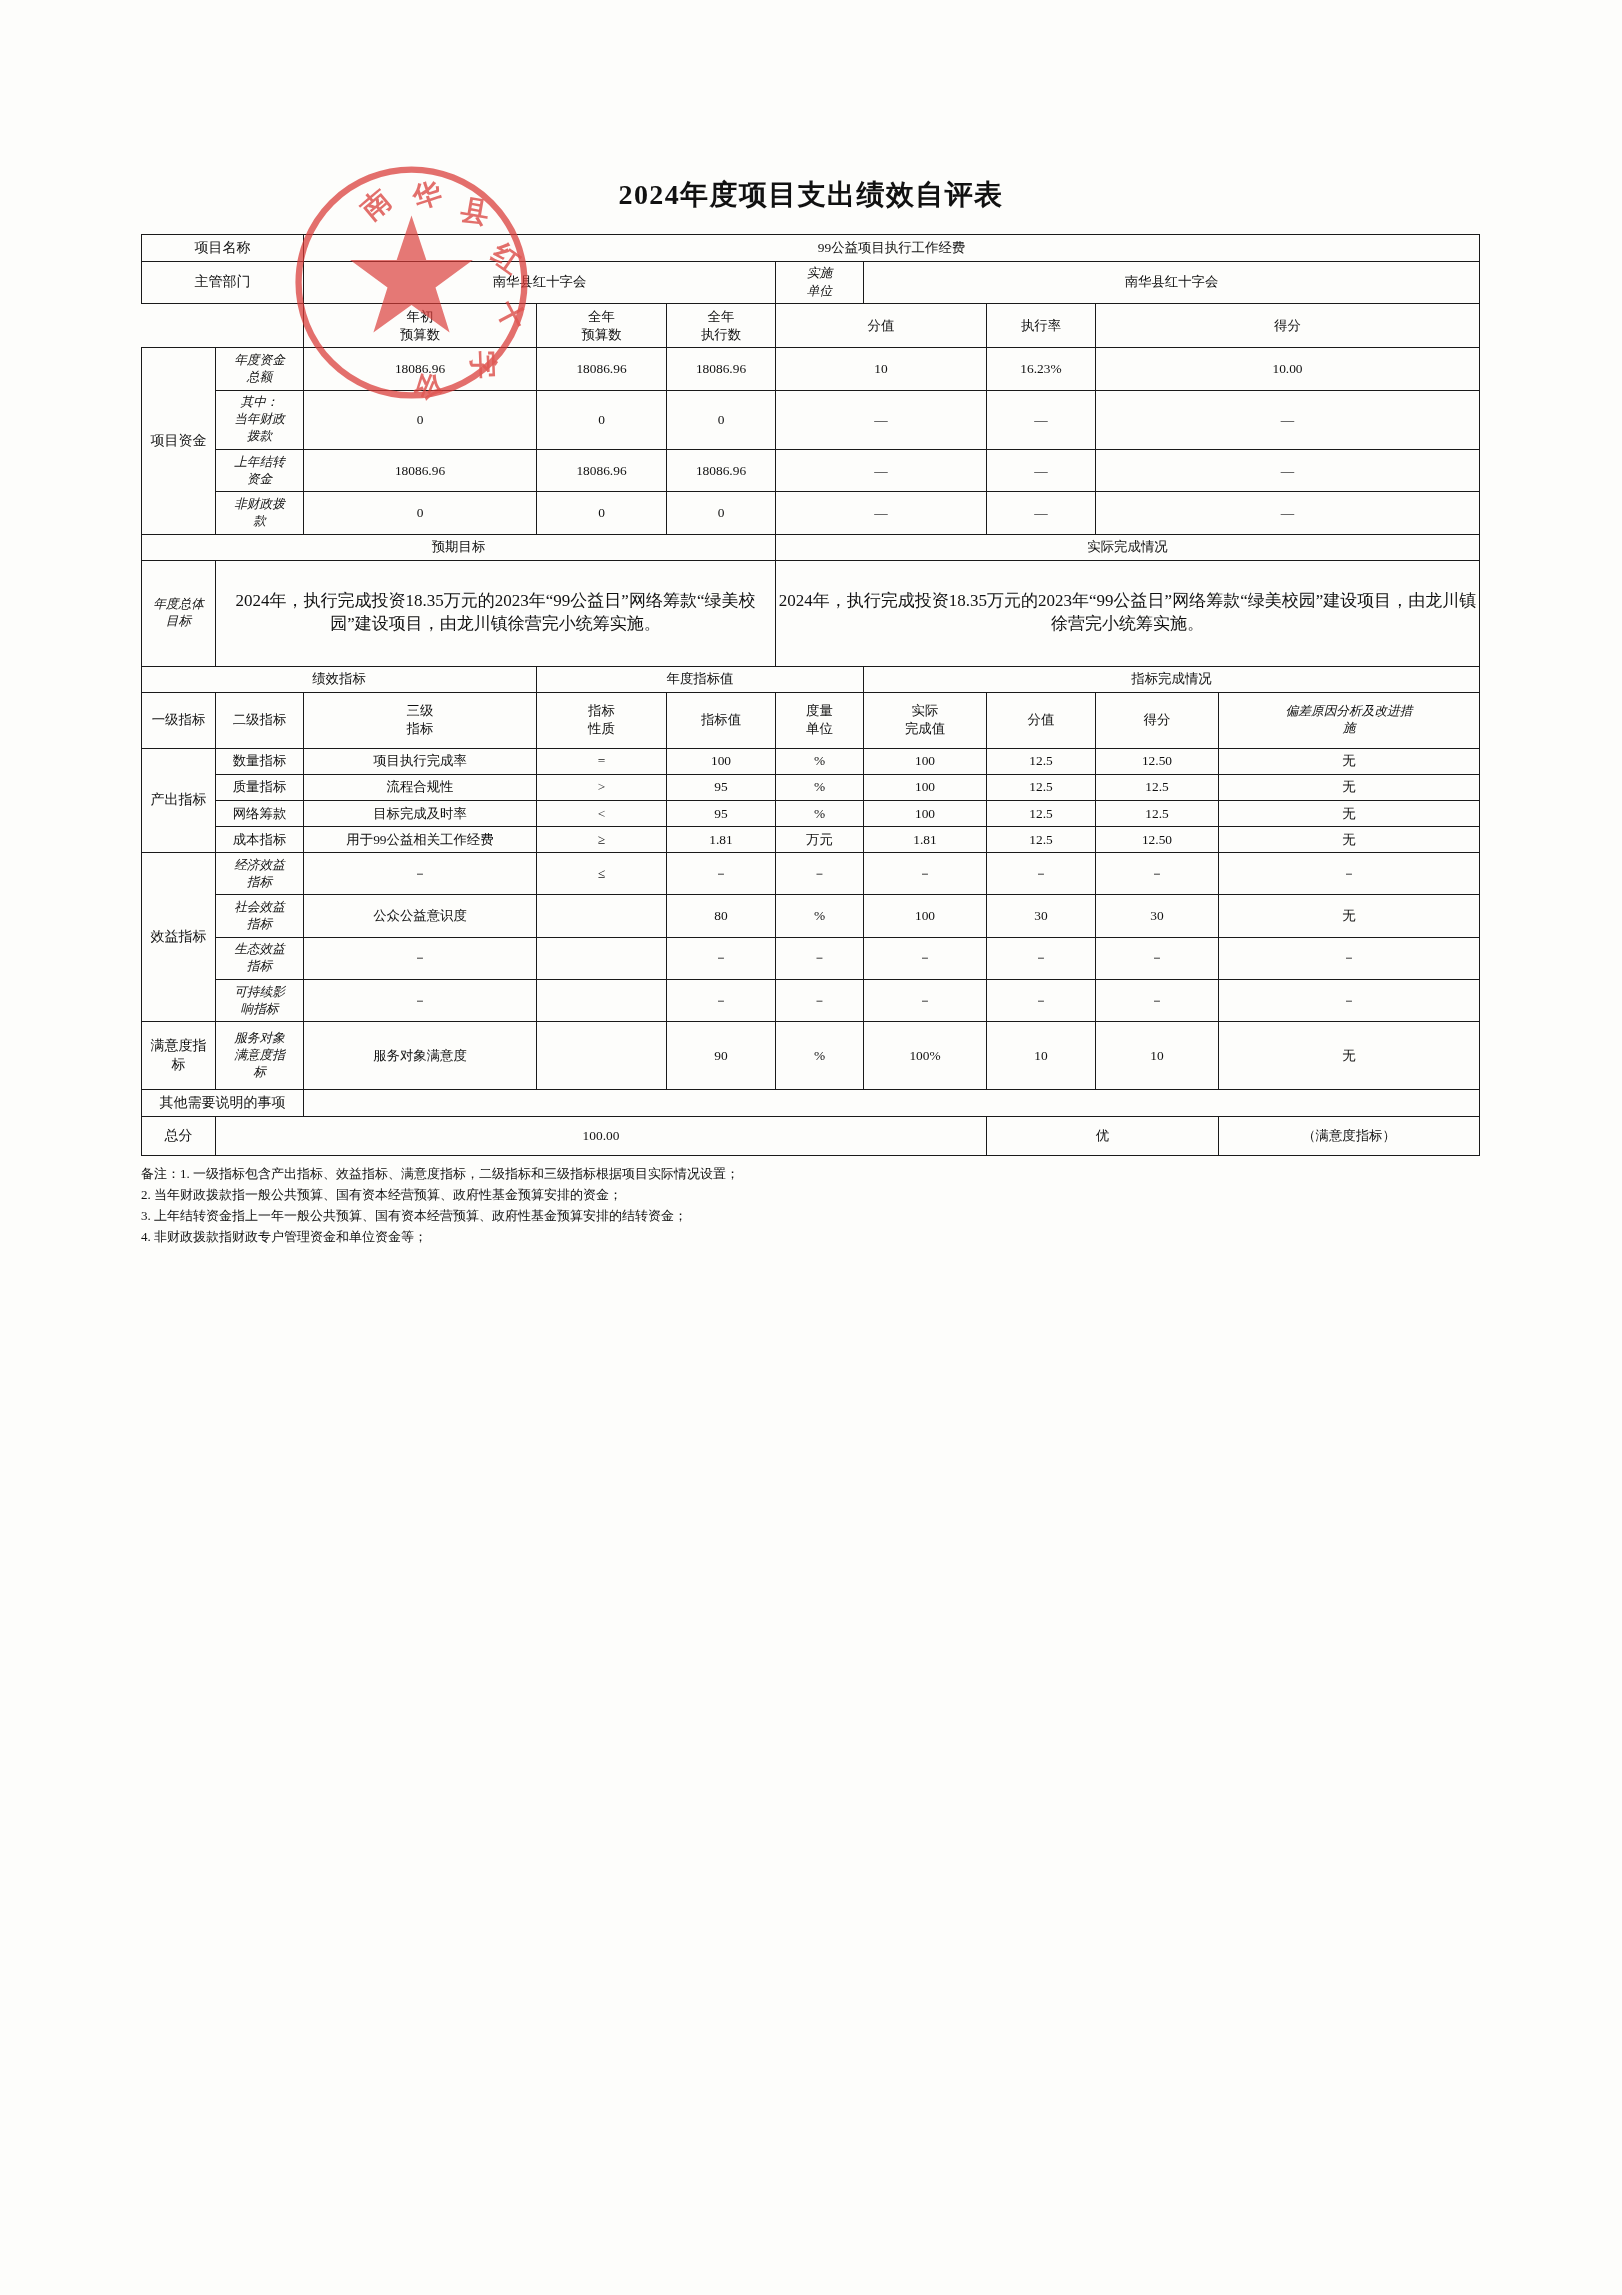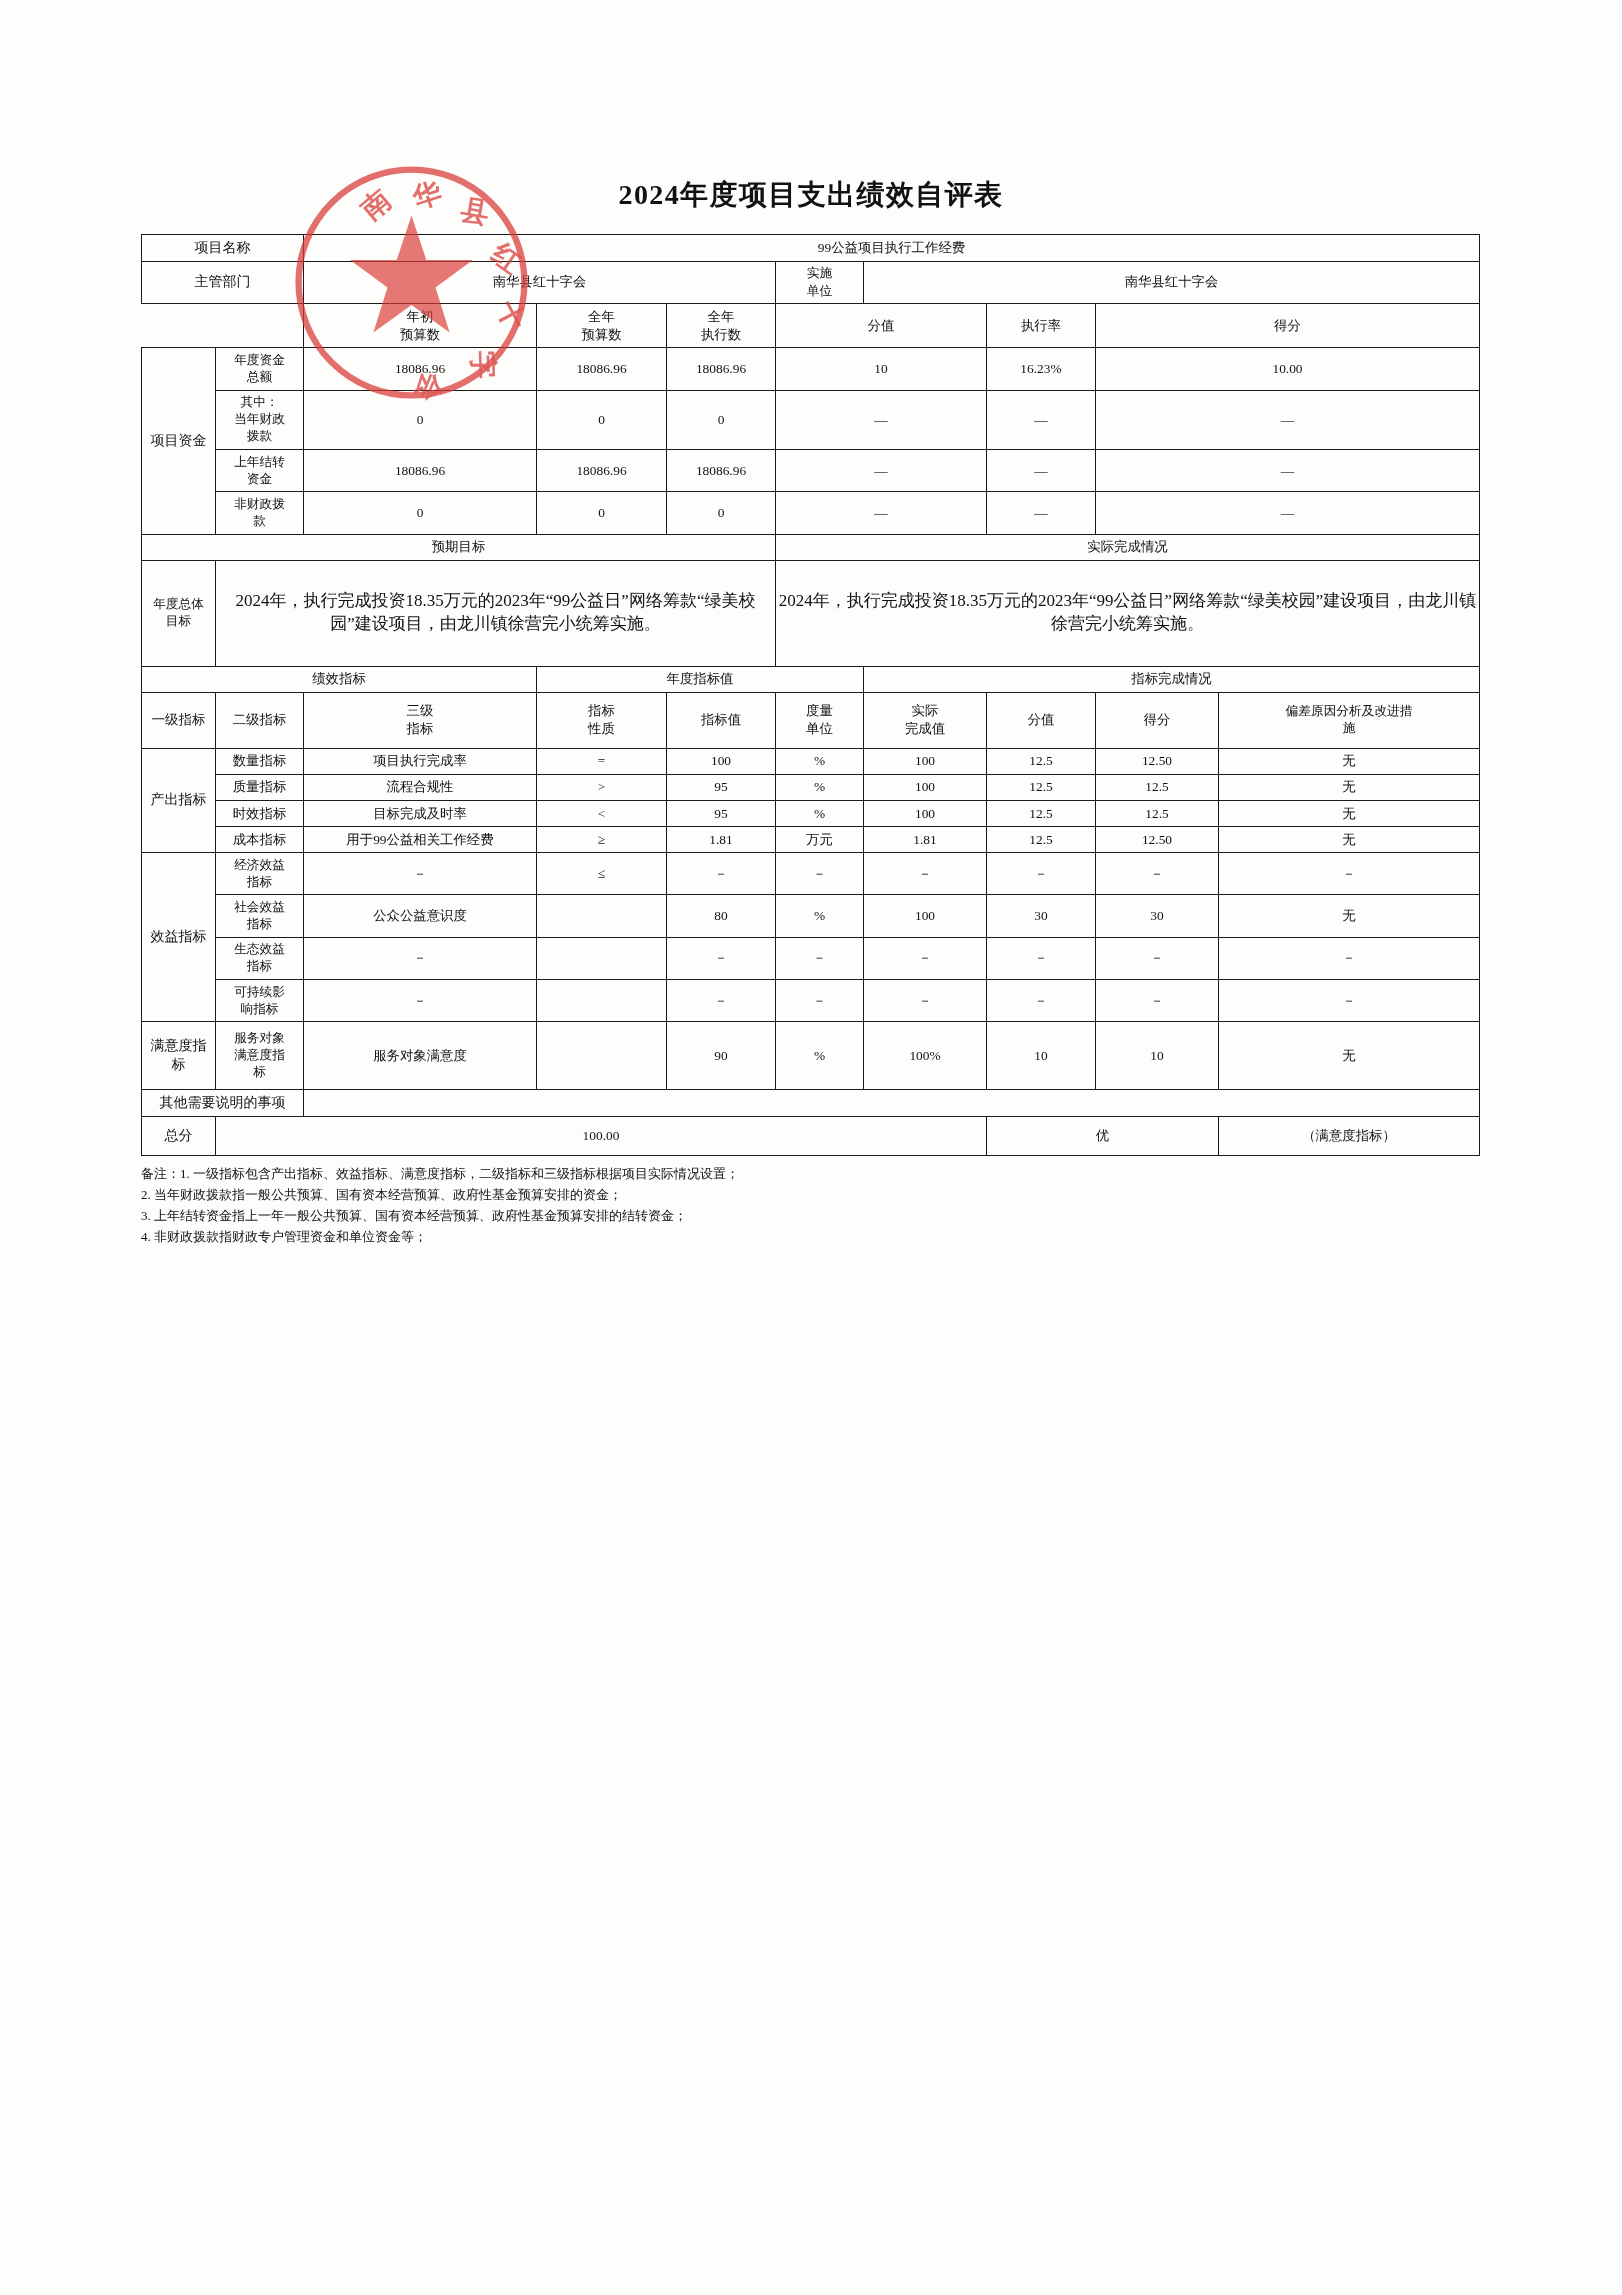--- a/index.html
+++ b/index.html
@@ -44,21 +44,21 @@
   table.main td {
     border: 1.1px solid #1a1a1a;
     text-align: center;
     vertical-align: middle;
     padding: 3.5px 2.8px;
     line-height: 1.35;
     font-family: "Liberation Serif", "DejaVu Serif", serif;
   }
   .no-border { border: none !important; }
   .tall { height: 38px; }
-  .small { font-size: 12.7px; }
+  .small { font-size: 12.7px; font-style: italic; }
   .lbl { font-size: 14px; }
   .txt-left {
     text-align: left;
     padding-left: 10px;
     padding-right: 10px;
     margin-top: 20px;
   }
   .just {
     text-align: justify;
     text-align-last: center;
@@ -246,21 +246,21 @@
         <td class="txt-left">流程合规性</td>
         <td>&gt;</td>
         <td>95</td>
         <td>%</td>
         <td>100</td>
         <td>12.5</td>
         <td>12.5</td>
         <td>无</td>
       </tr>
       <tr>
-        <td>时效指标</td>
+        <td>网络筹款</td>
         <td class="txt-left">目标完成及时率</td>
         <td>&lt;</td>
         <td>95</td>
         <td>%</td>
         <td>100</td>
         <td>12.5</td>
         <td>12.5</td>
         <td>无</td>
       </tr>
       <tr>

